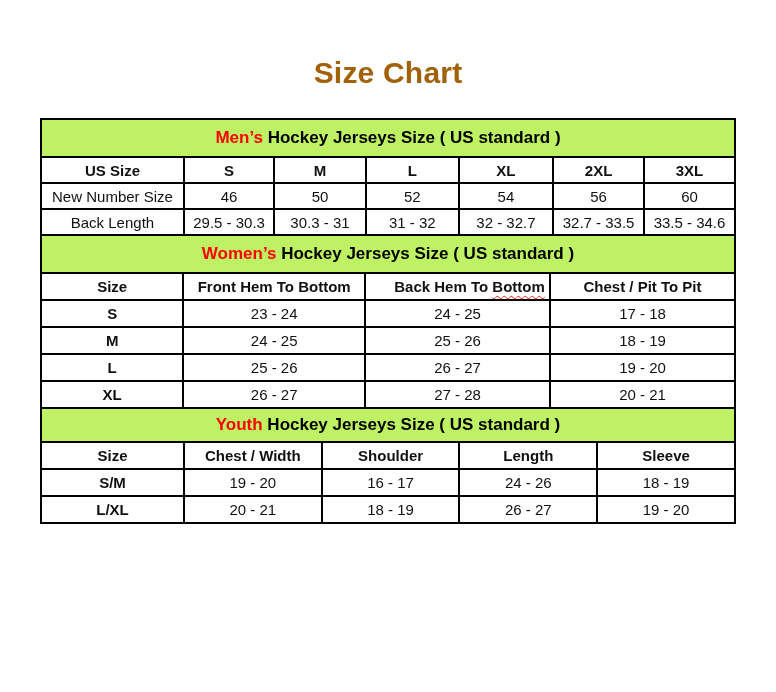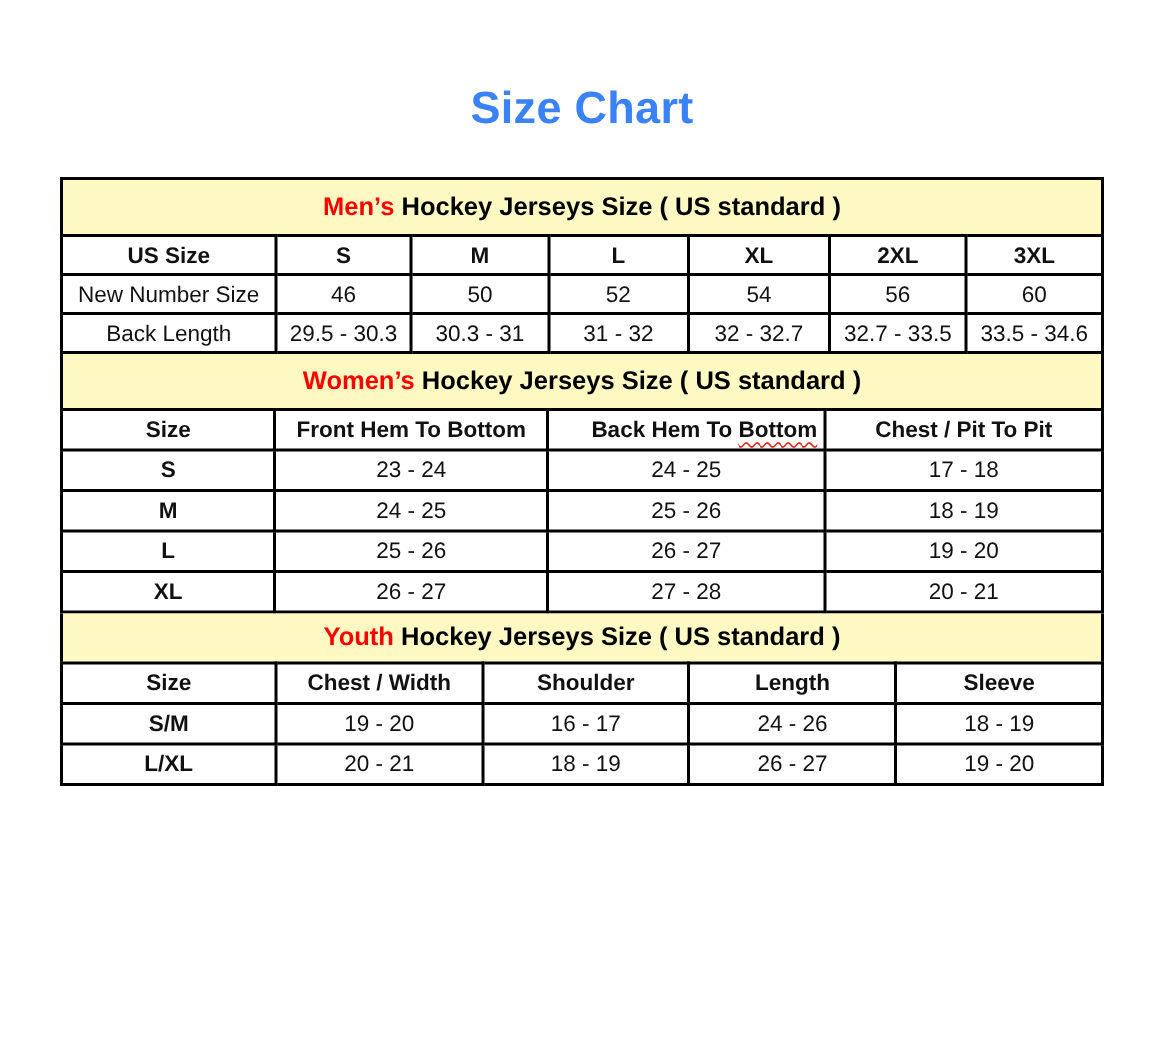--- a/index.html
+++ b/index.html
@@ -11,32 +11,32 @@
     color: #1a1a1a;
   }
   .page { width: 776px; height: 692px; position: relative; }
 
   h1.page-title {
     margin-top: 56px;
     text-align: center;
     font-size: 30px;
     font-weight: bold;
     letter-spacing: 0.2px;
-    color: #3b82f6;
+    color: #a16207;
   }
 
   .tables {
     width: 696px;
     margin: 28px auto 0 auto;
   }
 
   .sec { width: 100%; }
 
   .band {
-    background: #fef9c3;
+    background: #bef264;
     border: 2px solid #000;
     border-bottom: none;
     display: flex;
     align-items: center;
     justify-content: center;
     font-weight: bold;
     font-size: 17px;
     color: #000;
   }
   .sec-mens  .band { height: 38px; }

